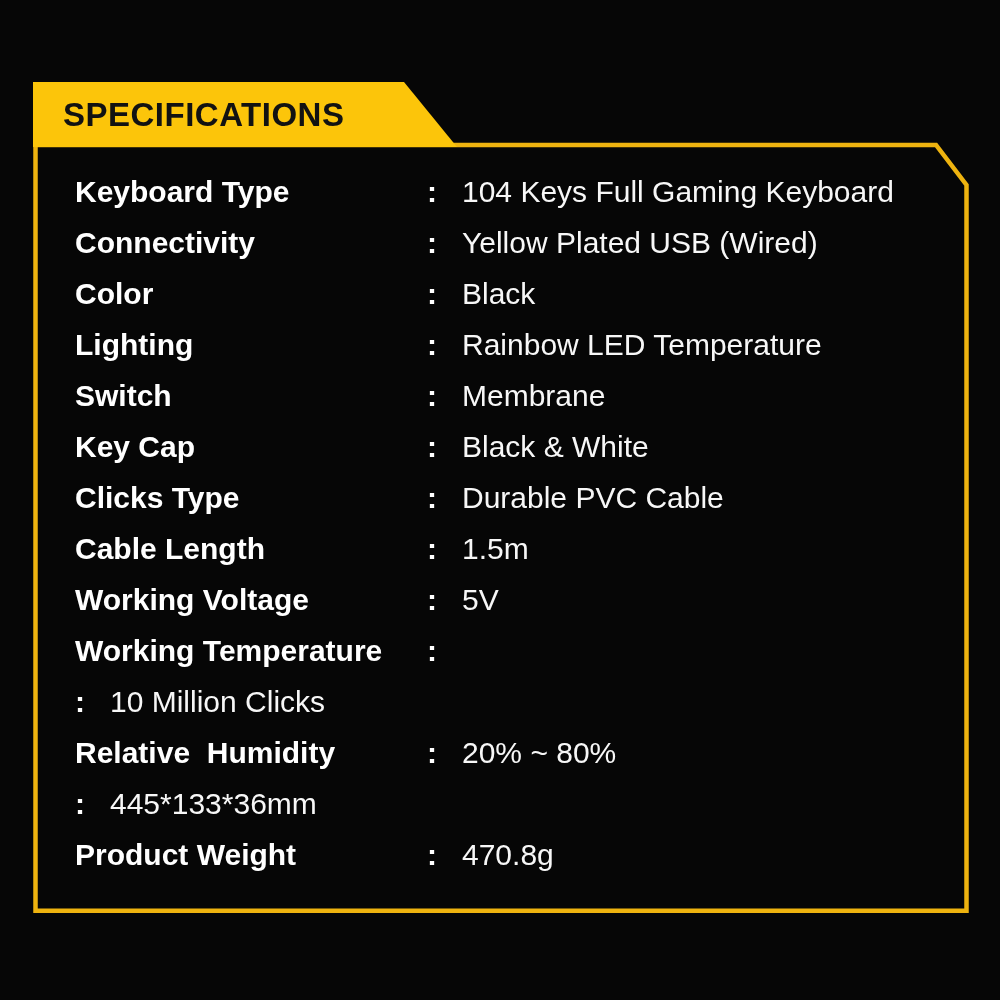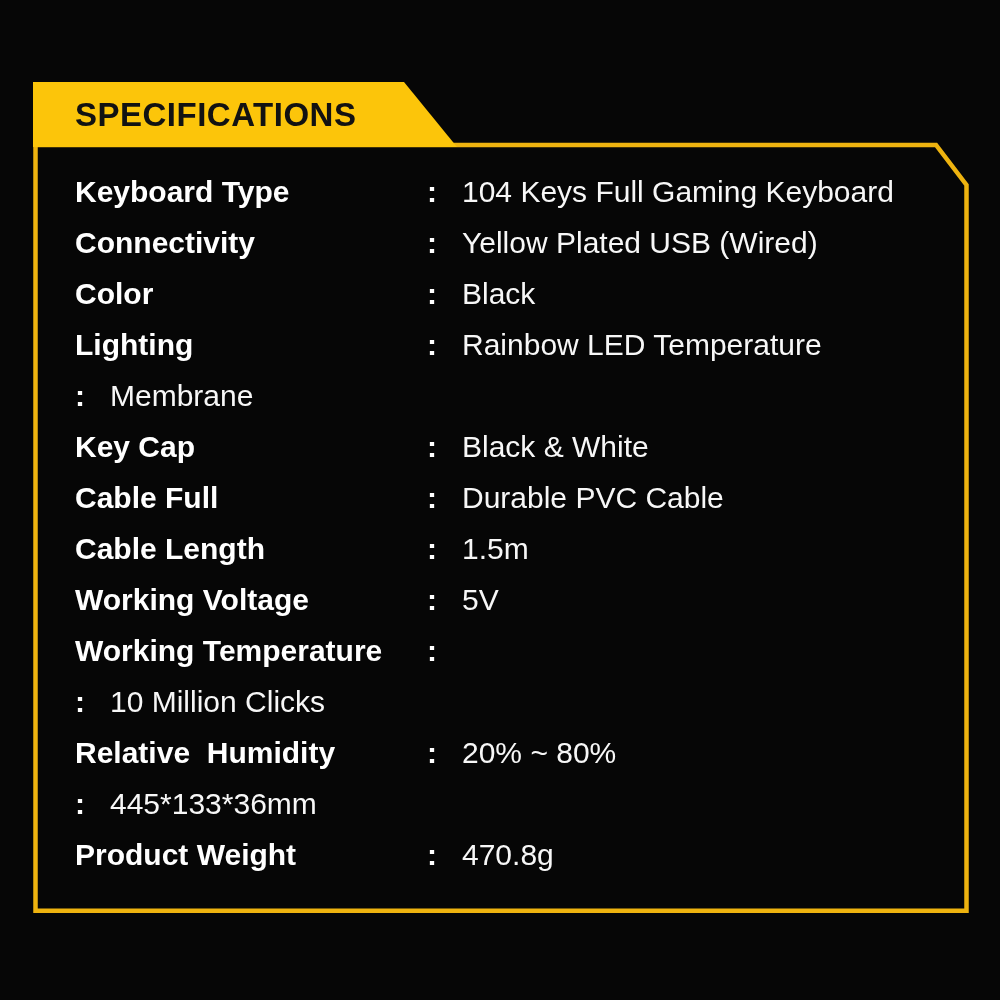--- a/index.html
+++ b/index.html
@@ -20,21 +20,21 @@
     top: 82px;
     width: 424px;
     height: 65px;
     clip-path: polygon(0 0, calc(100% - 53px) 0, 100% 100%, 0 100%);
     display: flex;
     align-items: center;
   }
   .banner-title {
     font-weight: bold;
     font-size: 33px;
-    padding-left: 42px;
+    padding-left: 30px;
     letter-spacing: 0.5px;
     white-space: pre;
   }
   .rows {
     position: absolute;
     left: 75px;
     top: 166px;
     width: 888px;
   }
   .row {
@@ -93,32 +93,33 @@
     <span class="value">Black</span>
   </div>
 
   <div class="row">
     <span class="label">Lighting</span>
     <span class="colon">:</span>
     <span class="value">Rainbow LED Temperature</span>
   </div>
 
   <div class="row">
+    <span class="label">Switch</span>
     <span class="colon">:</span>
     <span class="value">Membrane</span>
   </div>
 
   <div class="row">
     <span class="label">Key Cap</span>
     <span class="colon">:</span>
     <span class="value">Black &amp; White</span>
   </div>
 
   <div class="row">
-    <span class="label">Cable Full</span>
+    <span class="label">Clicks Type</span>
     <span class="colon">:</span>
     <span class="value">Durable PVC Cable</span>
   </div>
 
   <div class="row">
     <span class="label">Cable Length</span>
     <span class="colon">:</span>
     <span class="value">1.5m</span>
   </div>
 

